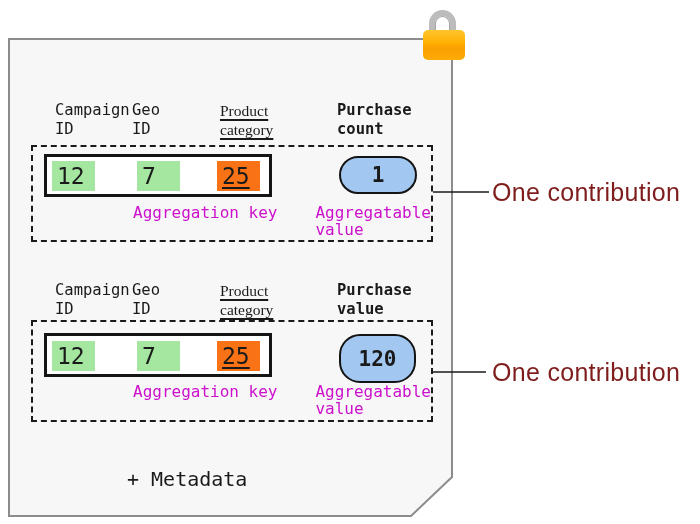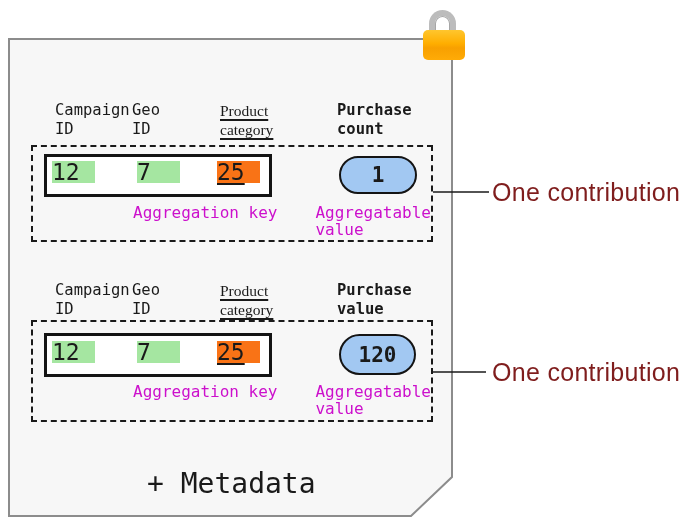--- a/index.html
+++ b/index.html
@@ -30,39 +30,39 @@
   .s1.dashed-box { left:31px; top:145px; width:402px; height:97px; }
   .s2.dashed-box { left:31px; top:320px; width:402px; height:102px; }
 
   
   .key-box { position:absolute; border:3px solid #141414; background:#ffffff; z-index:1; }
   .s1.key-box { left:44px; top:154px; width:228px; height:43px; }
   .s2.key-box { left:44px; top:333px; width:228px; height:44px; }
 
   
   .cell {
-    position:absolute; width:43px; height:22px; z-index:2;
-    display:flex; align-items:center; 
+    position:absolute; width:43px; height:30px; z-index:2;
+    display:flex; align-items:center; padding-left:5px;
     font-size:23px; line-height:1;
   }
   .cell.green { background:#a5e6a1; }
   .cell.yellow { background:#f97316; }
   .s1 .cell { top:161px; } .s2 .cell { top:341px; }
   .cell.c1 { left:52px; } .cell.c2 { left:137px; } .cell.c3 { left:217px; }
   .cell.u span { text-decoration:underline; text-decoration-thickness:2px; text-underline-offset:3px; }
   .cellwrap { position:absolute; left:0; top:0; z-index:2; }
 
   
   .pill {
     position:absolute; z-index:2; background:#a2c8f2; border:2.5px solid #141414;
     display:flex; align-items:center; justify-content:center;
     font-weight:bold; font-size:21px;
   }
   .s1.pill { left:339px; top:156px; width:78px; height:38px; border-radius:19px; }
-  .s2.pill { left:339px; top:334px; width:77px; height:41px; border-radius:21px; }
+  .s2.pill { left:339px; top:334px; width:77px; height:49px; border-radius:21px; }
 
   
   .hdr { position:absolute; font-size:15.5px; line-height:19px; z-index:2; white-space:nowrap; }
   .s1 .hdr { top:101px; } .s2 .hdr { top:281px; }
   .hdr.h1 { left:55px; } .hdr.h2 { left:132px; } .hdr.h3 { left:220px;font-family:Liberation Serif, serif; } .hdr.h4 { left:337px; font-weight:bold; }
   .hdr.h3 div { text-decoration:underline; text-decoration-thickness:1.5px; text-underline-offset:3px; }
 
   
   .mag { position:absolute; color:#cc10cc; font-size:16px; line-height:17px; z-index:2; white-space:nowrap;margin-left:8px; }
   .key-label.s1 { left:125px; top:204px; }
@@ -74,21 +74,21 @@
   
   .annotation {
     position:absolute; left:492px; z-index:2;
     font-family:"Liberation Sans","DejaVu Sans",sans-serif;
     font-size:25px; line-height:30px; letter-spacing:0.3px; color:#7f1d1d; white-space:nowrap;
   }
   .annotation.s1 { top:177px; }
   .annotation.s2 { top:357px; }
 
   
-  .footer-label { position:absolute; left:147px; top:467px; font-size:28px; z-index:2; white-space:nowrap; }
+  .footer-label { position:absolute; left:127px; top:467px; font-size:20px; z-index:2; white-space:nowrap; }
 </style>
 </head>
 <body>
 
 <div id="canvas">
 
   <svg class="bg" width="700" height="524" viewBox="0 0 700 524">
     <path d="M 9 39 L 452 39 L 452 477 L 411 516 L 9 516 Z" fill="#f7f7f7" stroke="#8c8c8c" stroke-width="2"></path>
     <line x1="433" y1="192" x2="489" y2="192" stroke="#1a1a1a" stroke-width="1.6"></line>
     <line x1="433" y1="372" x2="486" y2="372" stroke="#1a1a1a" stroke-width="1.6"></line>

